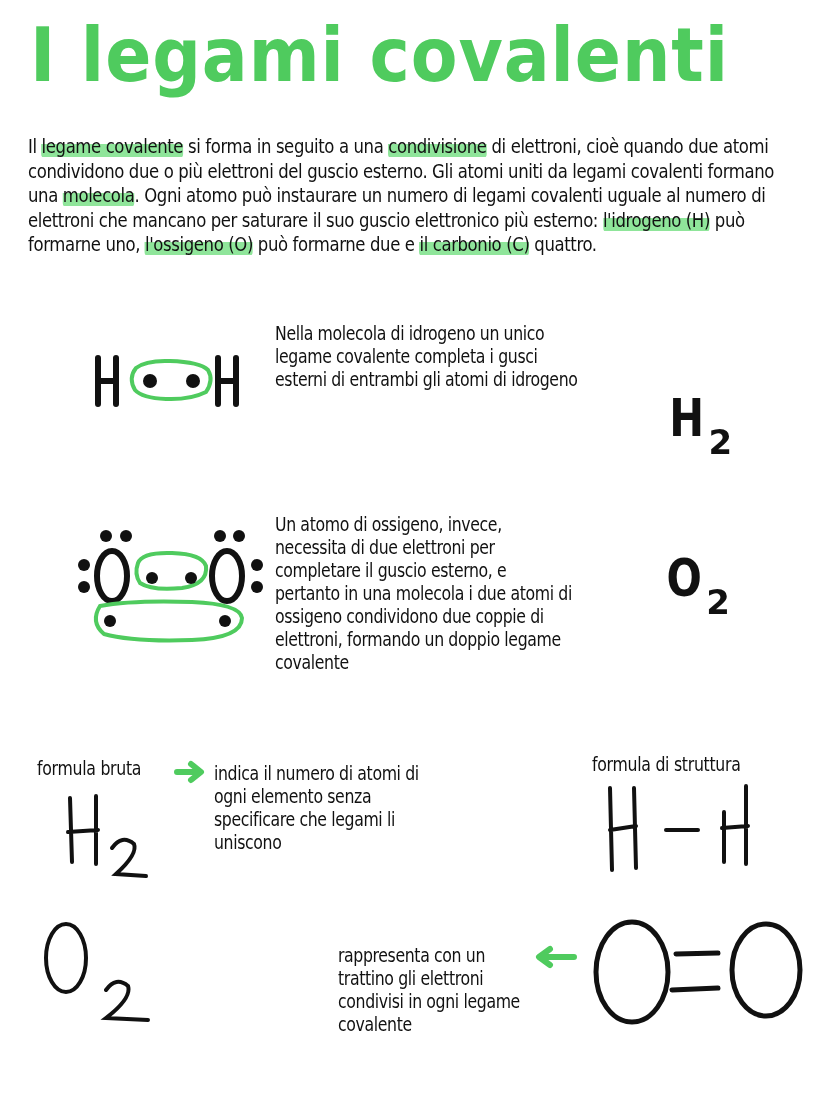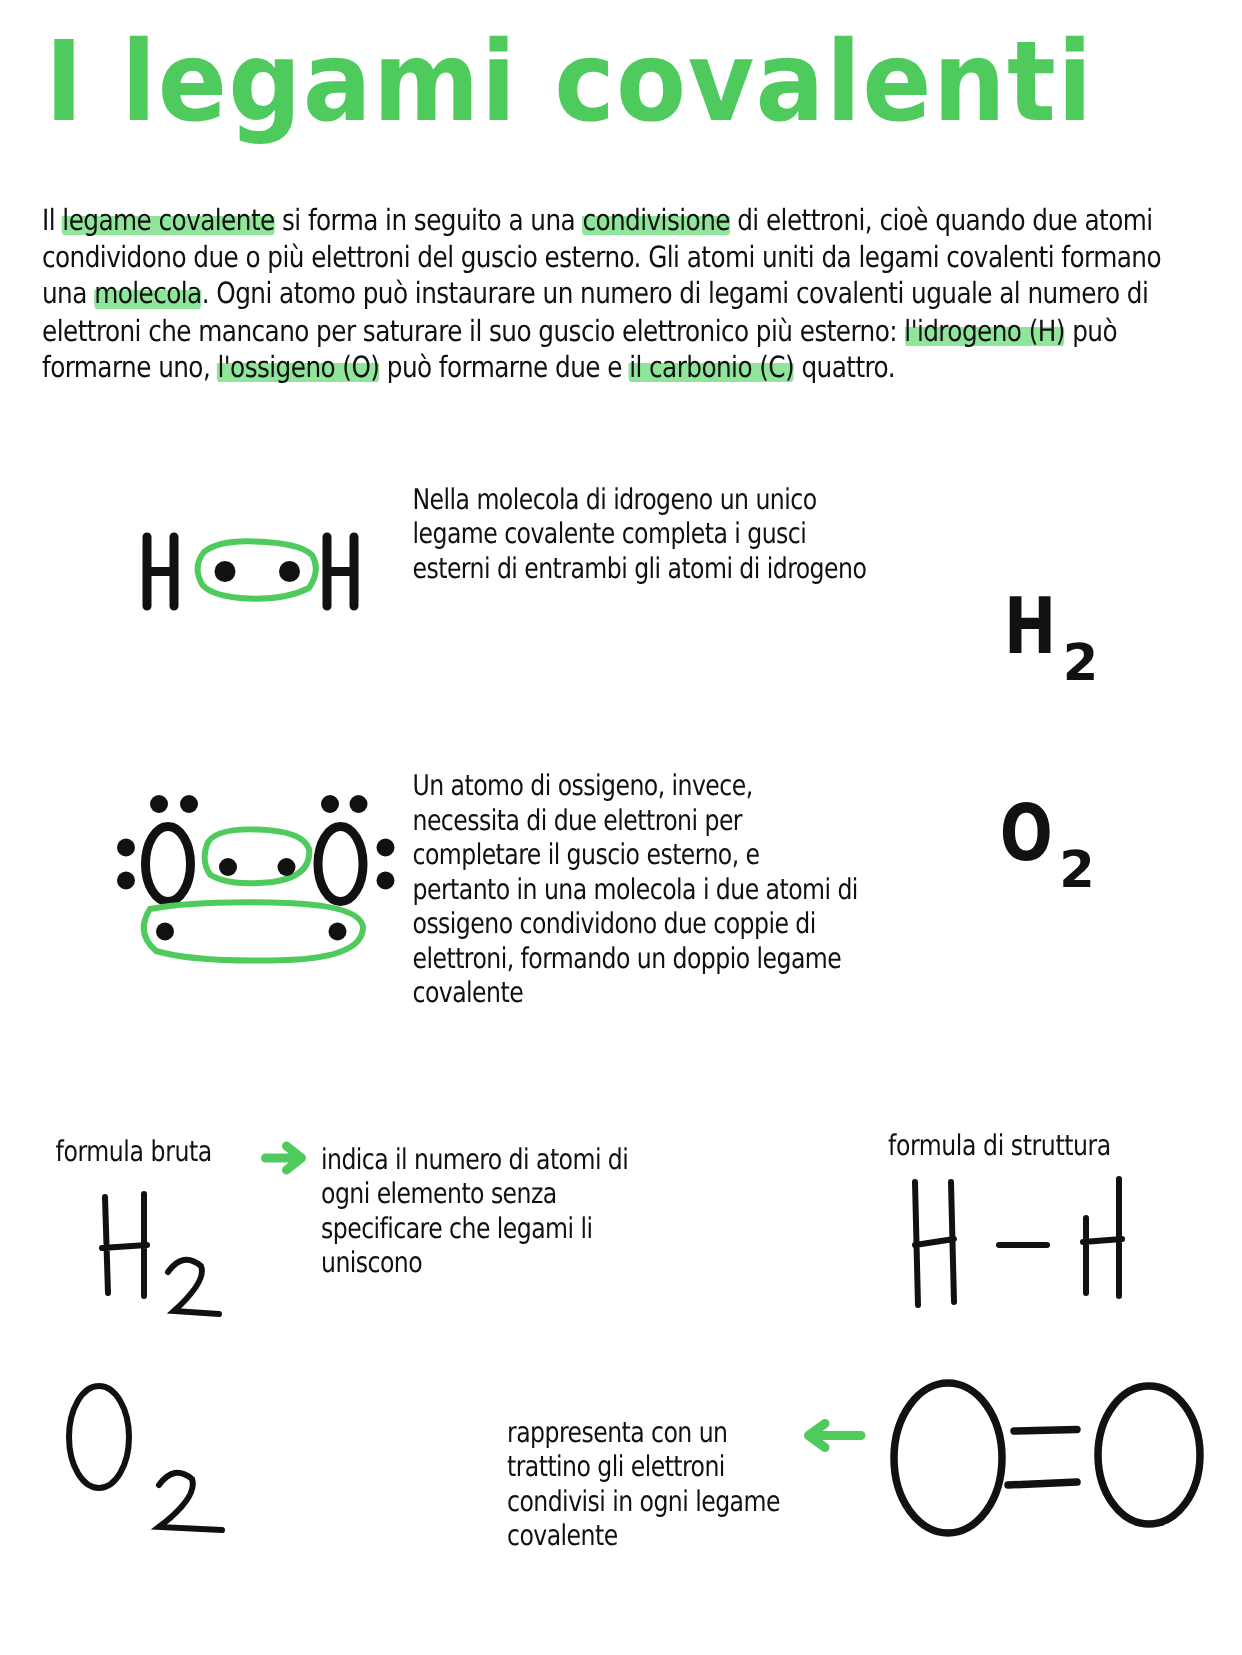--- a/index.html
+++ b/index.html
@@ -48,21 +48,21 @@
   <circle cx="185" cy="37" r="6" fill="#111"></circle>
     <circle cx="185" cy="59" r="6" fill="#111"></circle>
   <path d="M66 35 Q70 24 100 25 Q130 26 134 38 Q136 56 110 60 Q80 63 68 55 Q62 46 66 35 Z" stroke="#4fcb5e" stroke-width="4" fill="none"></path>
   <circle cx="80" cy="50" r="6" fill="#111"></circle>
     <circle cx="119" cy="50" r="6" fill="#111"></circle>
   <path d="M28 78 Q60 72 120 74 Q168 76 170 90 Q170 110 120 112 Q60 114 32 106 Q18 94 28 78 Z" stroke="#4fcb5e" stroke-width="4" fill="none"></path>
   <circle cx="38" cy="93" r="6" fill="#111"></circle>
     <circle cx="153" cy="93" r="6" fill="#111"></circle>
 </svg>
 <div class="block-text" style="left:275px; top:513px; width:325px;">Un atomo di ossigeno, invece, necessita di due elettroni per completare il guscio esterno, e pertanto in una molecola i due atomi di ossigeno condividono due coppie di elettroni, formando un doppio legame covalente</div>
-<div class="formula" style="left:662px; top:526px;">
+<div class="formula" style="left:662px; top:548px;">
   <span style="font-size:52px; font-weight:bold; transform:scaleX(0.8); display:inline-block;">O</span><span style="font-size:34px; font-weight:bold; position:relative; top:18px;">2</span>
 </div>
 
 <div class="small-label" style="left:37px; top:757px;">formula bruta</div>
 <svg style="left:175px; top:762px;" width="32" height="20" viewBox="0 0 32 20">
   <path d="M2 10 L24 10 M16 2 L26 10 L16 18" stroke="#4fcb5e" stroke-width="6" stroke-linecap="round" stroke-linejoin="round" fill="none"></path>
 </svg>
 <div class="block-text" style="left:214px; top:762px; width:240px;">indica il numero di atomi di ogni elemento senza specificare che legami li uniscono</div>
 <svg style="left:60px; top:790px;" width="100" height="90" viewBox="0 0 100 90">
   <path d="M10 8 L12 72 M8 42 L38 40 M36 6 L36 74" stroke="#111" stroke-width="4" stroke-linecap="round" fill="none"></path>

